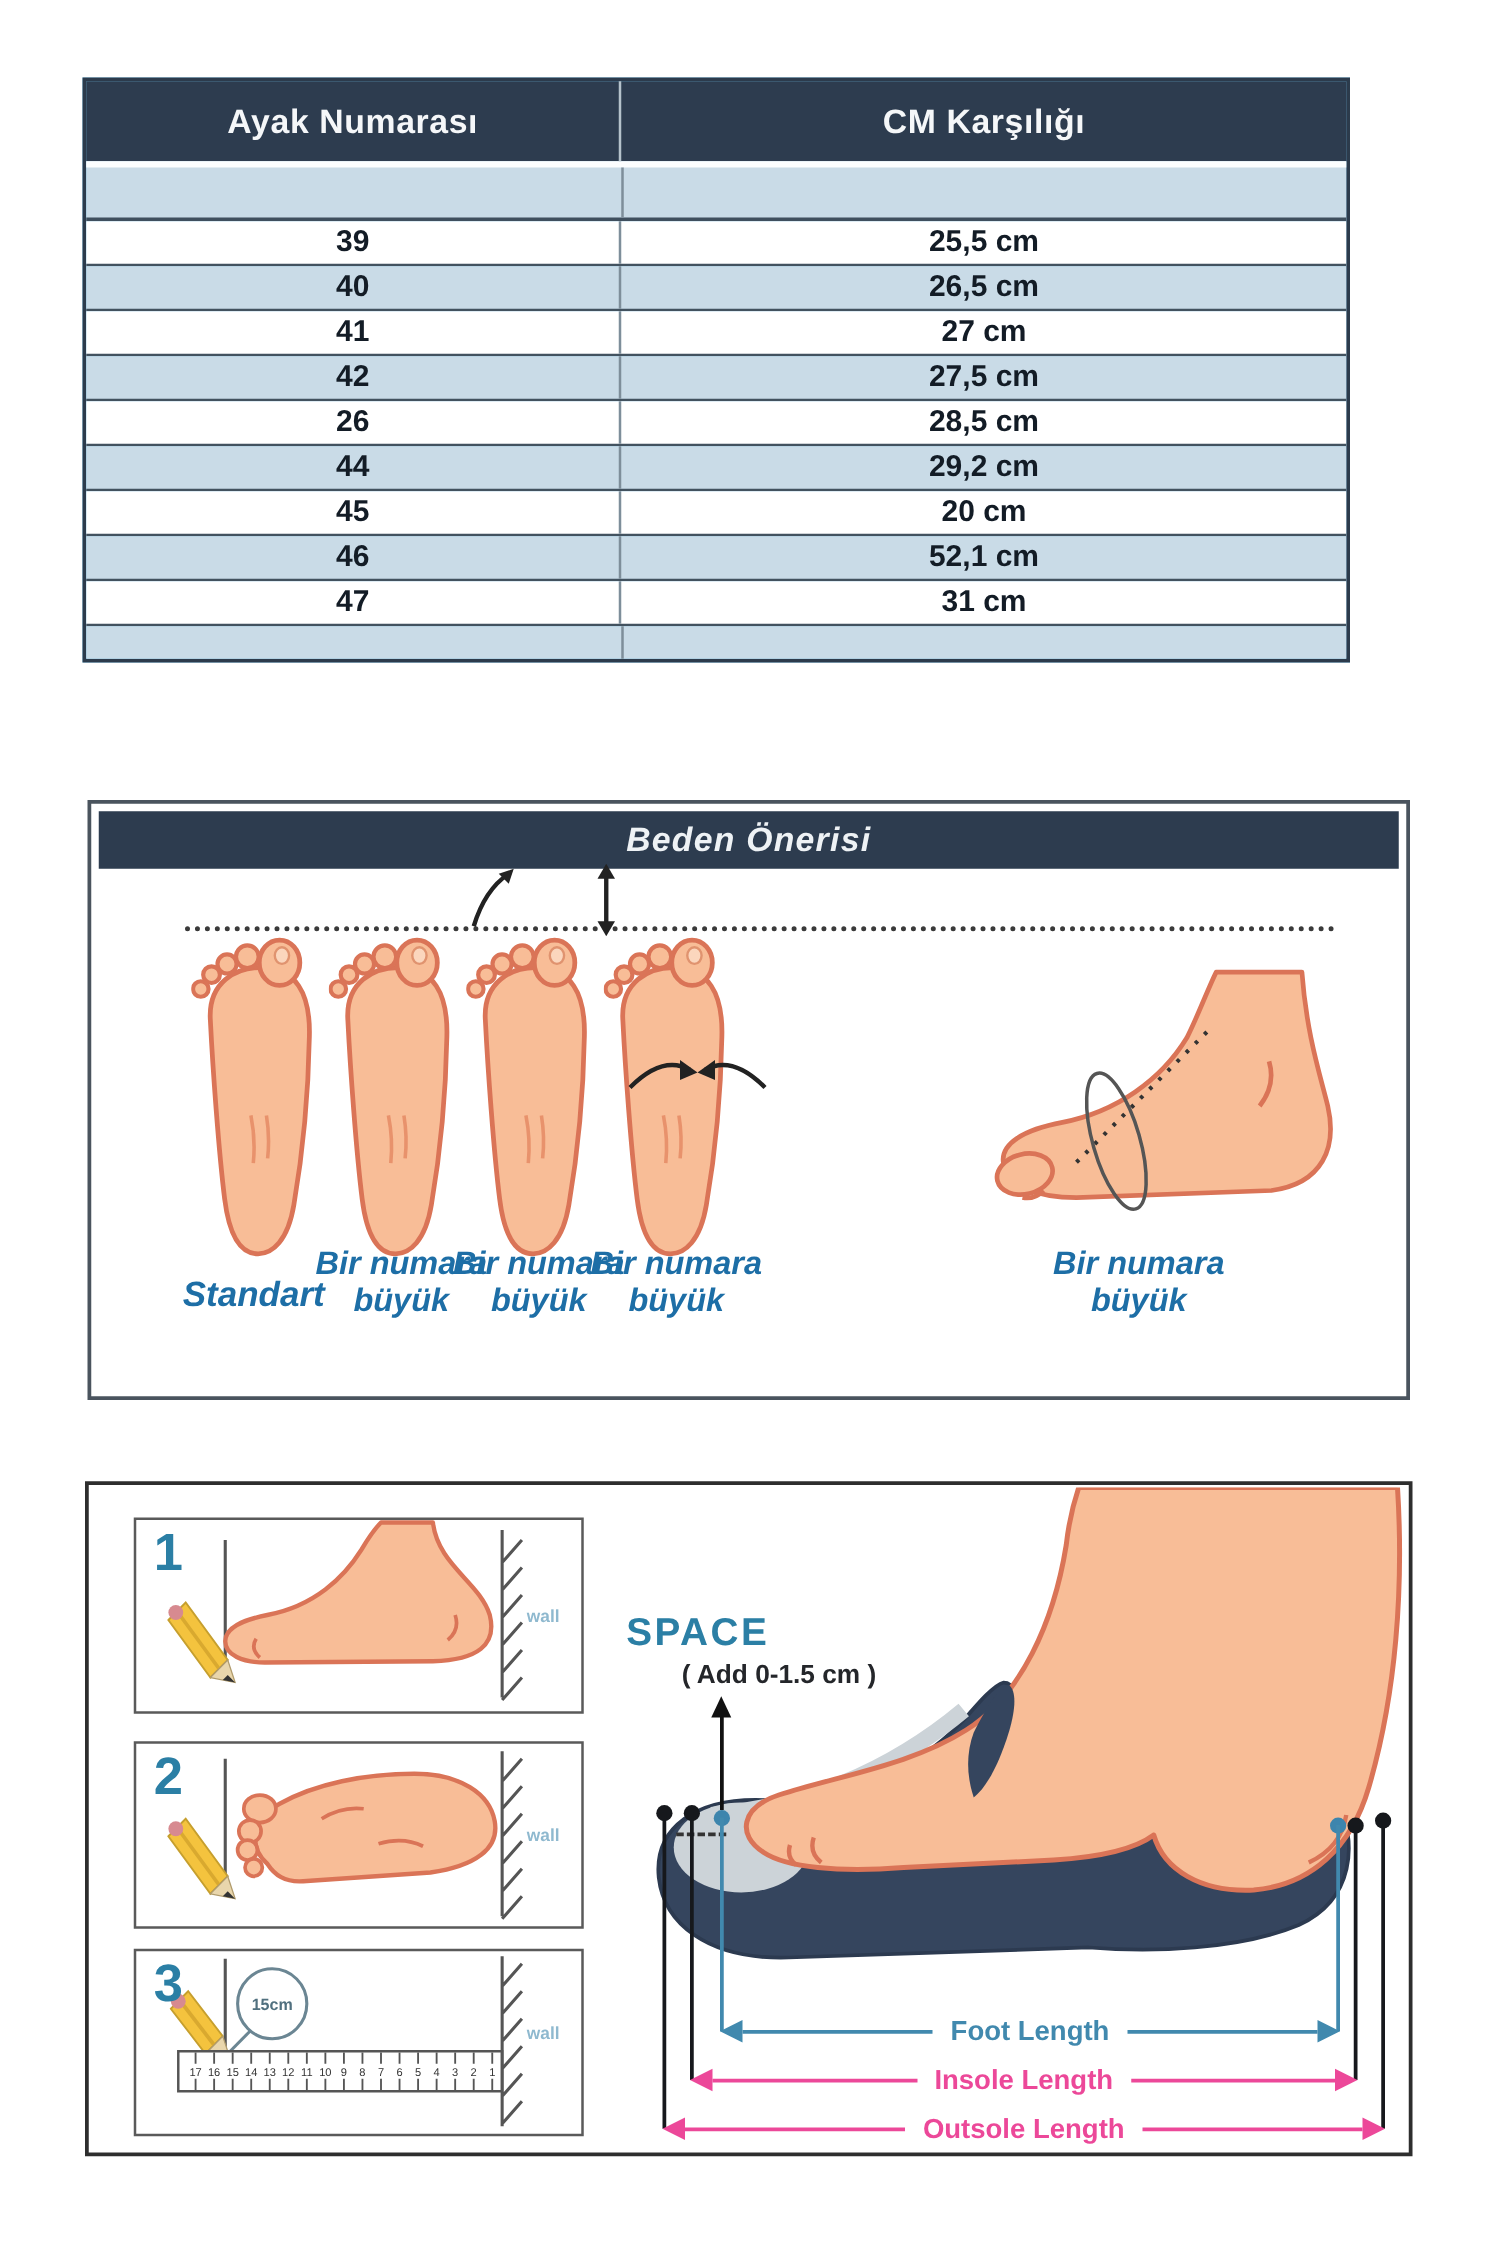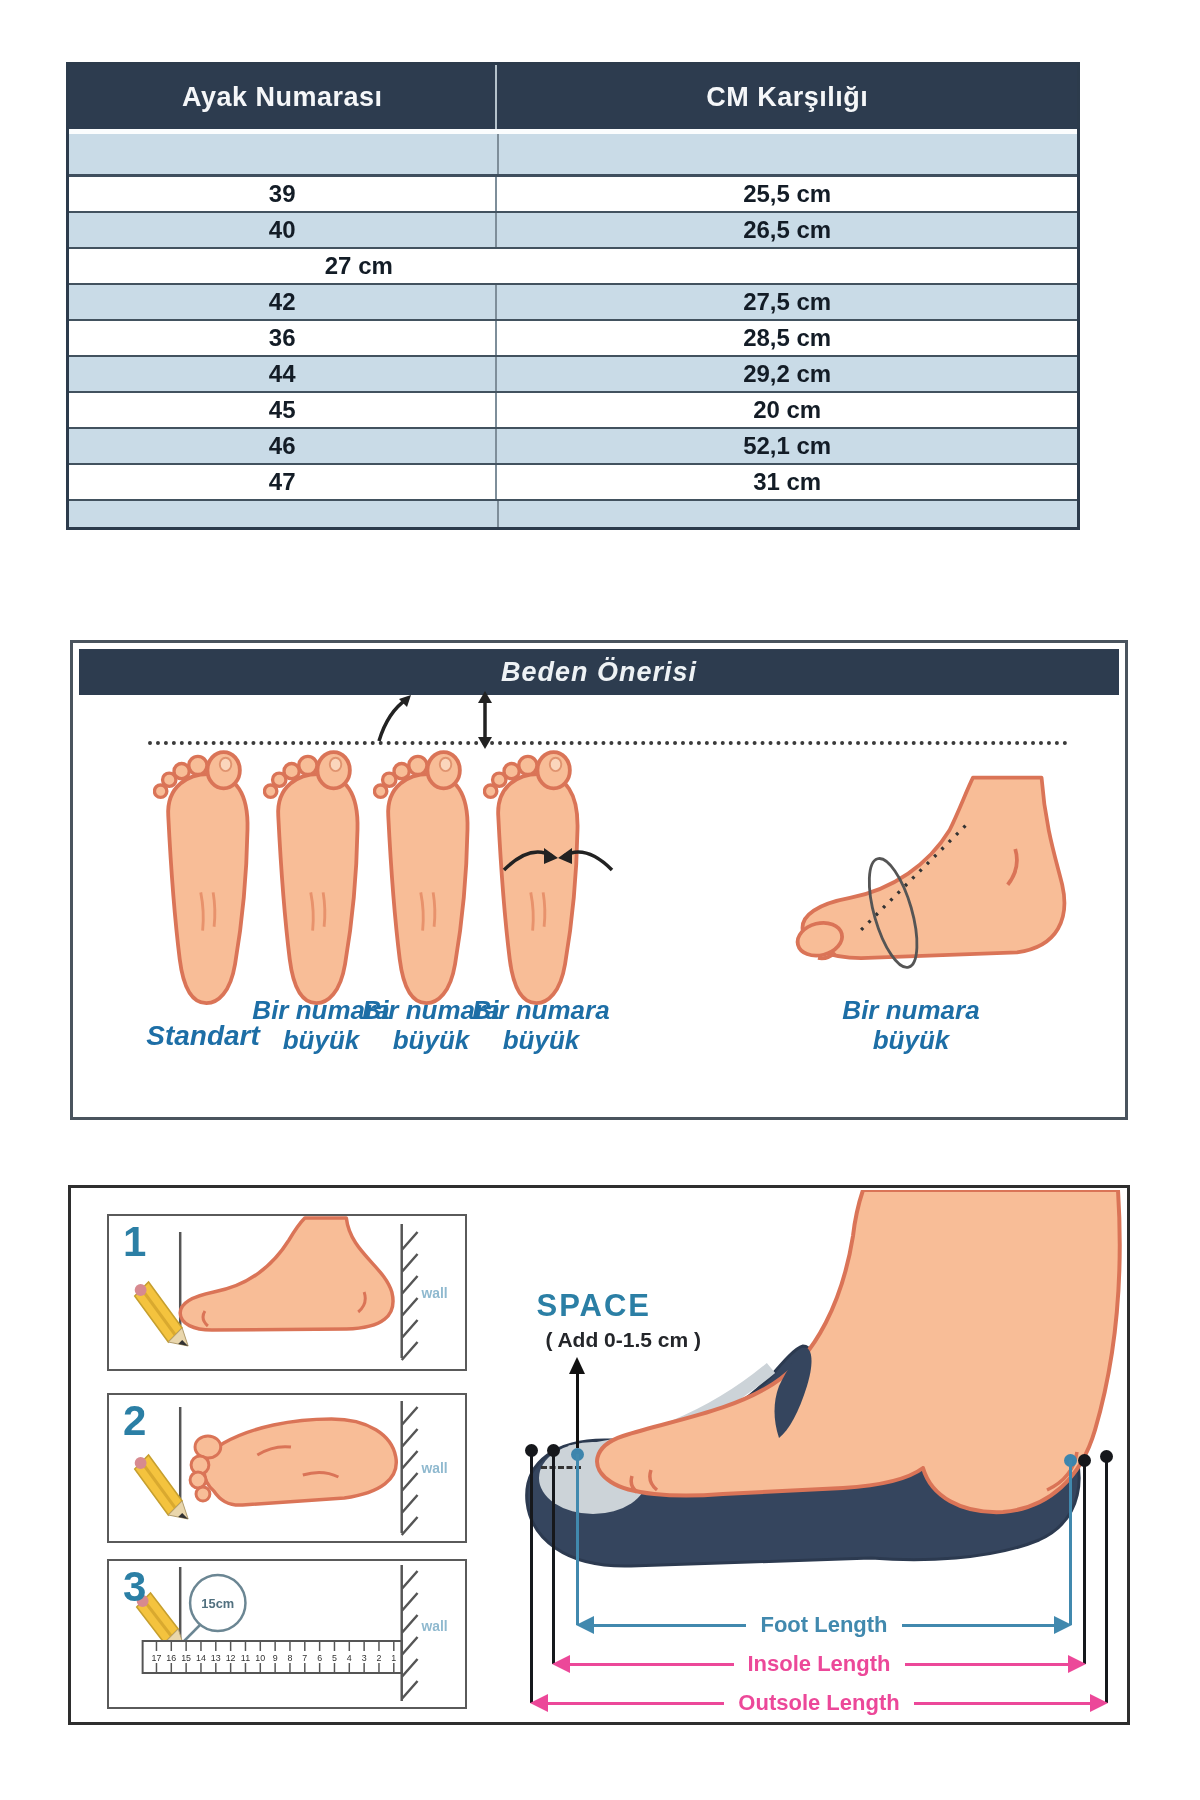--- a/index.html
+++ b/index.html
@@ -44,21 +44,21 @@
   .measure-box{position:absolute;left:68px;top:1185px;width:1062px;height:540px;
                border:3px solid #2e2e2e;background:#ffffff;box-sizing:border-box;}
   .step-panel{position:absolute;left:36px;width:360px;border:2px solid #5a5a5a;
               background:#ffffff;box-sizing:border-box;}
   .step-panel.p1{top:26px;height:157px;}
   .step-panel.p2{top:205px;height:150px;}
   .step-panel.p3{top:371px;height:150px;}
   .step-num{position:absolute;left:14px;top:2px;font-size:42px;font-weight:bold;color:#2b7fa5;z-index:2;}
   .panel-svg{position:absolute;left:0;top:0;width:100%;height:100%;}
 
-  .space-title{position:absolute;left:430px;top:100px;width:150px;text-align:right;
+  .space-title{position:absolute;left:430px;top:100px;width:150px;text-align:left;
                font-size:31px;font-weight:800;color:#2b7fa5;letter-spacing:2px;}
   .space-sub{position:absolute;left:380px;top:140px;width:250px;text-align:right;
              font-size:21px;font-weight:bold;color:#24262a;}
   .uparrow{position:absolute;left:505px;top:184px;width:3px;height:76px;background:#111;}
   .uparrow::before{content:'';position:absolute;top:-15px;left:-7px;width:0;height:0;
                    border-left:8px solid transparent;border-right:8px solid transparent;
                    border-bottom:17px solid #111;}
   .shoe-svg{position:absolute;left:390px;top:2px;width:690px;height:400px;}
   .toe-dash{position:absolute;left:470px;top:278px;width:40px;border-top:3px dashed #333;}
 
@@ -98,28 +98,29 @@
     <div>
         <div class="trow">
           <div class="cell num">39</div>
           <div class="cell cm">25,5 cm</div>
         </div>
         <div class="trow alt">
           <div class="cell num">40</div>
           <div class="cell cm">26,5 cm</div>
         </div>
         <div class="trow">
+          <div class="cell num">41</div>
           <div class="cell cm">27 cm</div>
         </div>
         <div class="trow alt">
           <div class="cell num">42</div>
           <div class="cell cm">27,5 cm</div>
         </div>
         <div class="trow">
-          <div class="cell num">36</div>
+          <div class="cell num">26</div>
           <div class="cell cm">28,5 cm</div>
         </div>
         <div class="trow alt">
           <div class="cell num">44</div>
           <div class="cell cm">29,2 cm</div>
         </div>
         <div class="trow">
           <div class="cell num">45</div>
           <div class="cell cm">20 cm</div>
         </div>

